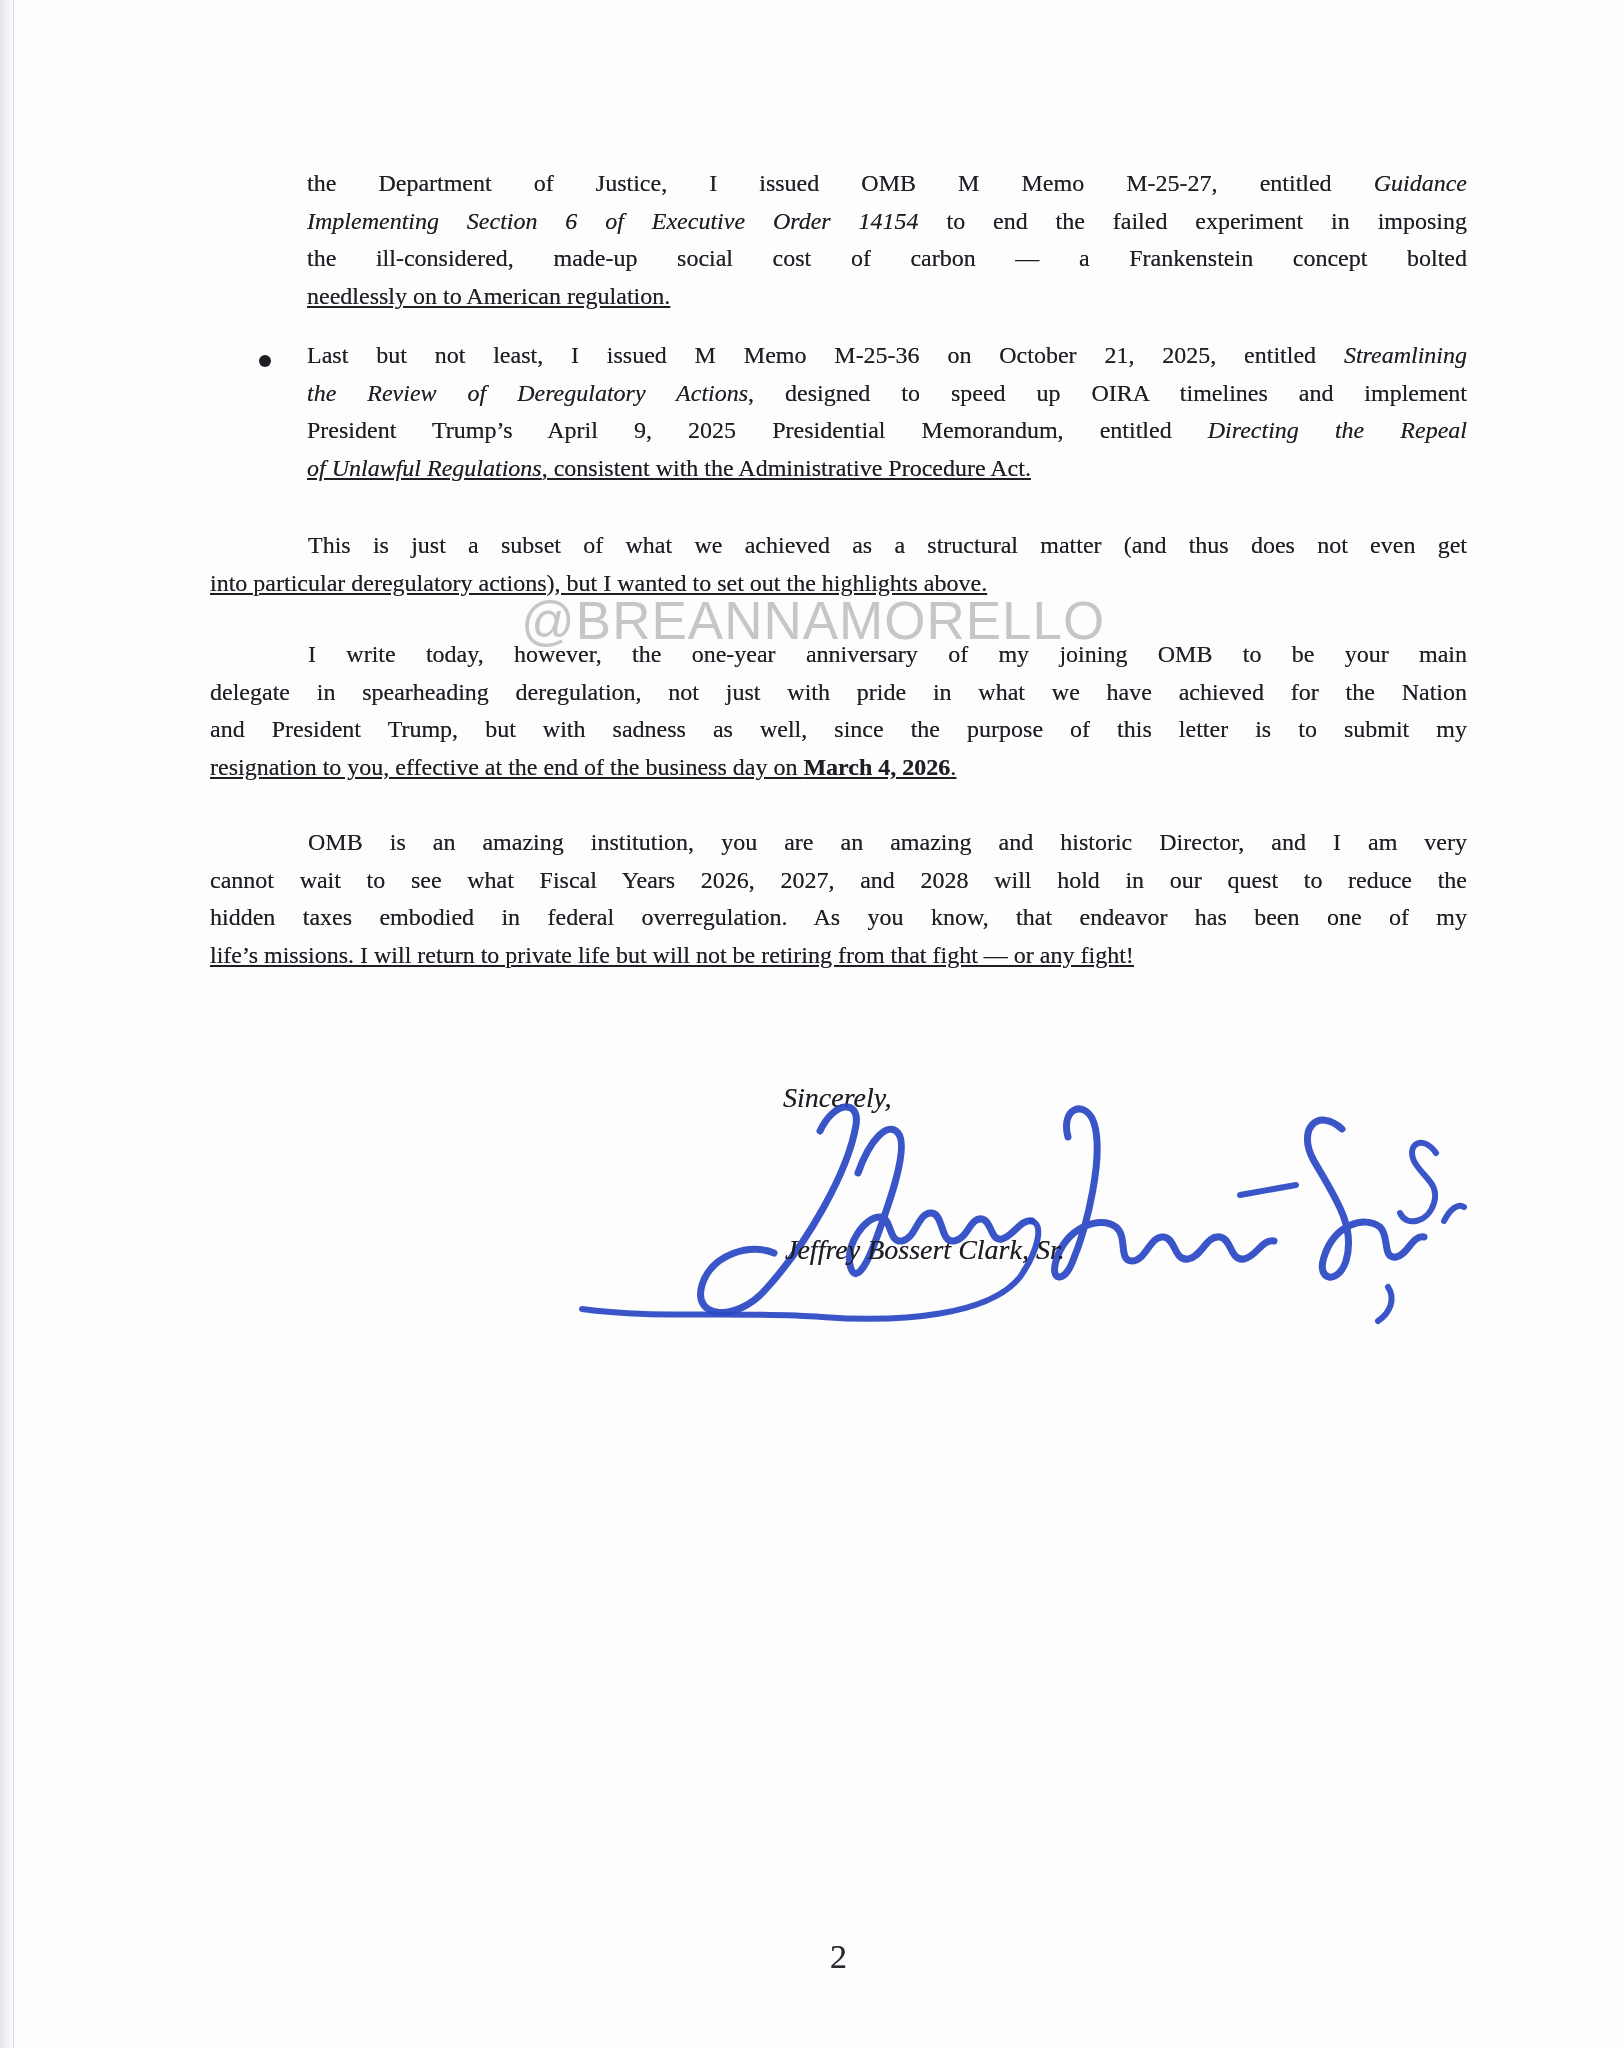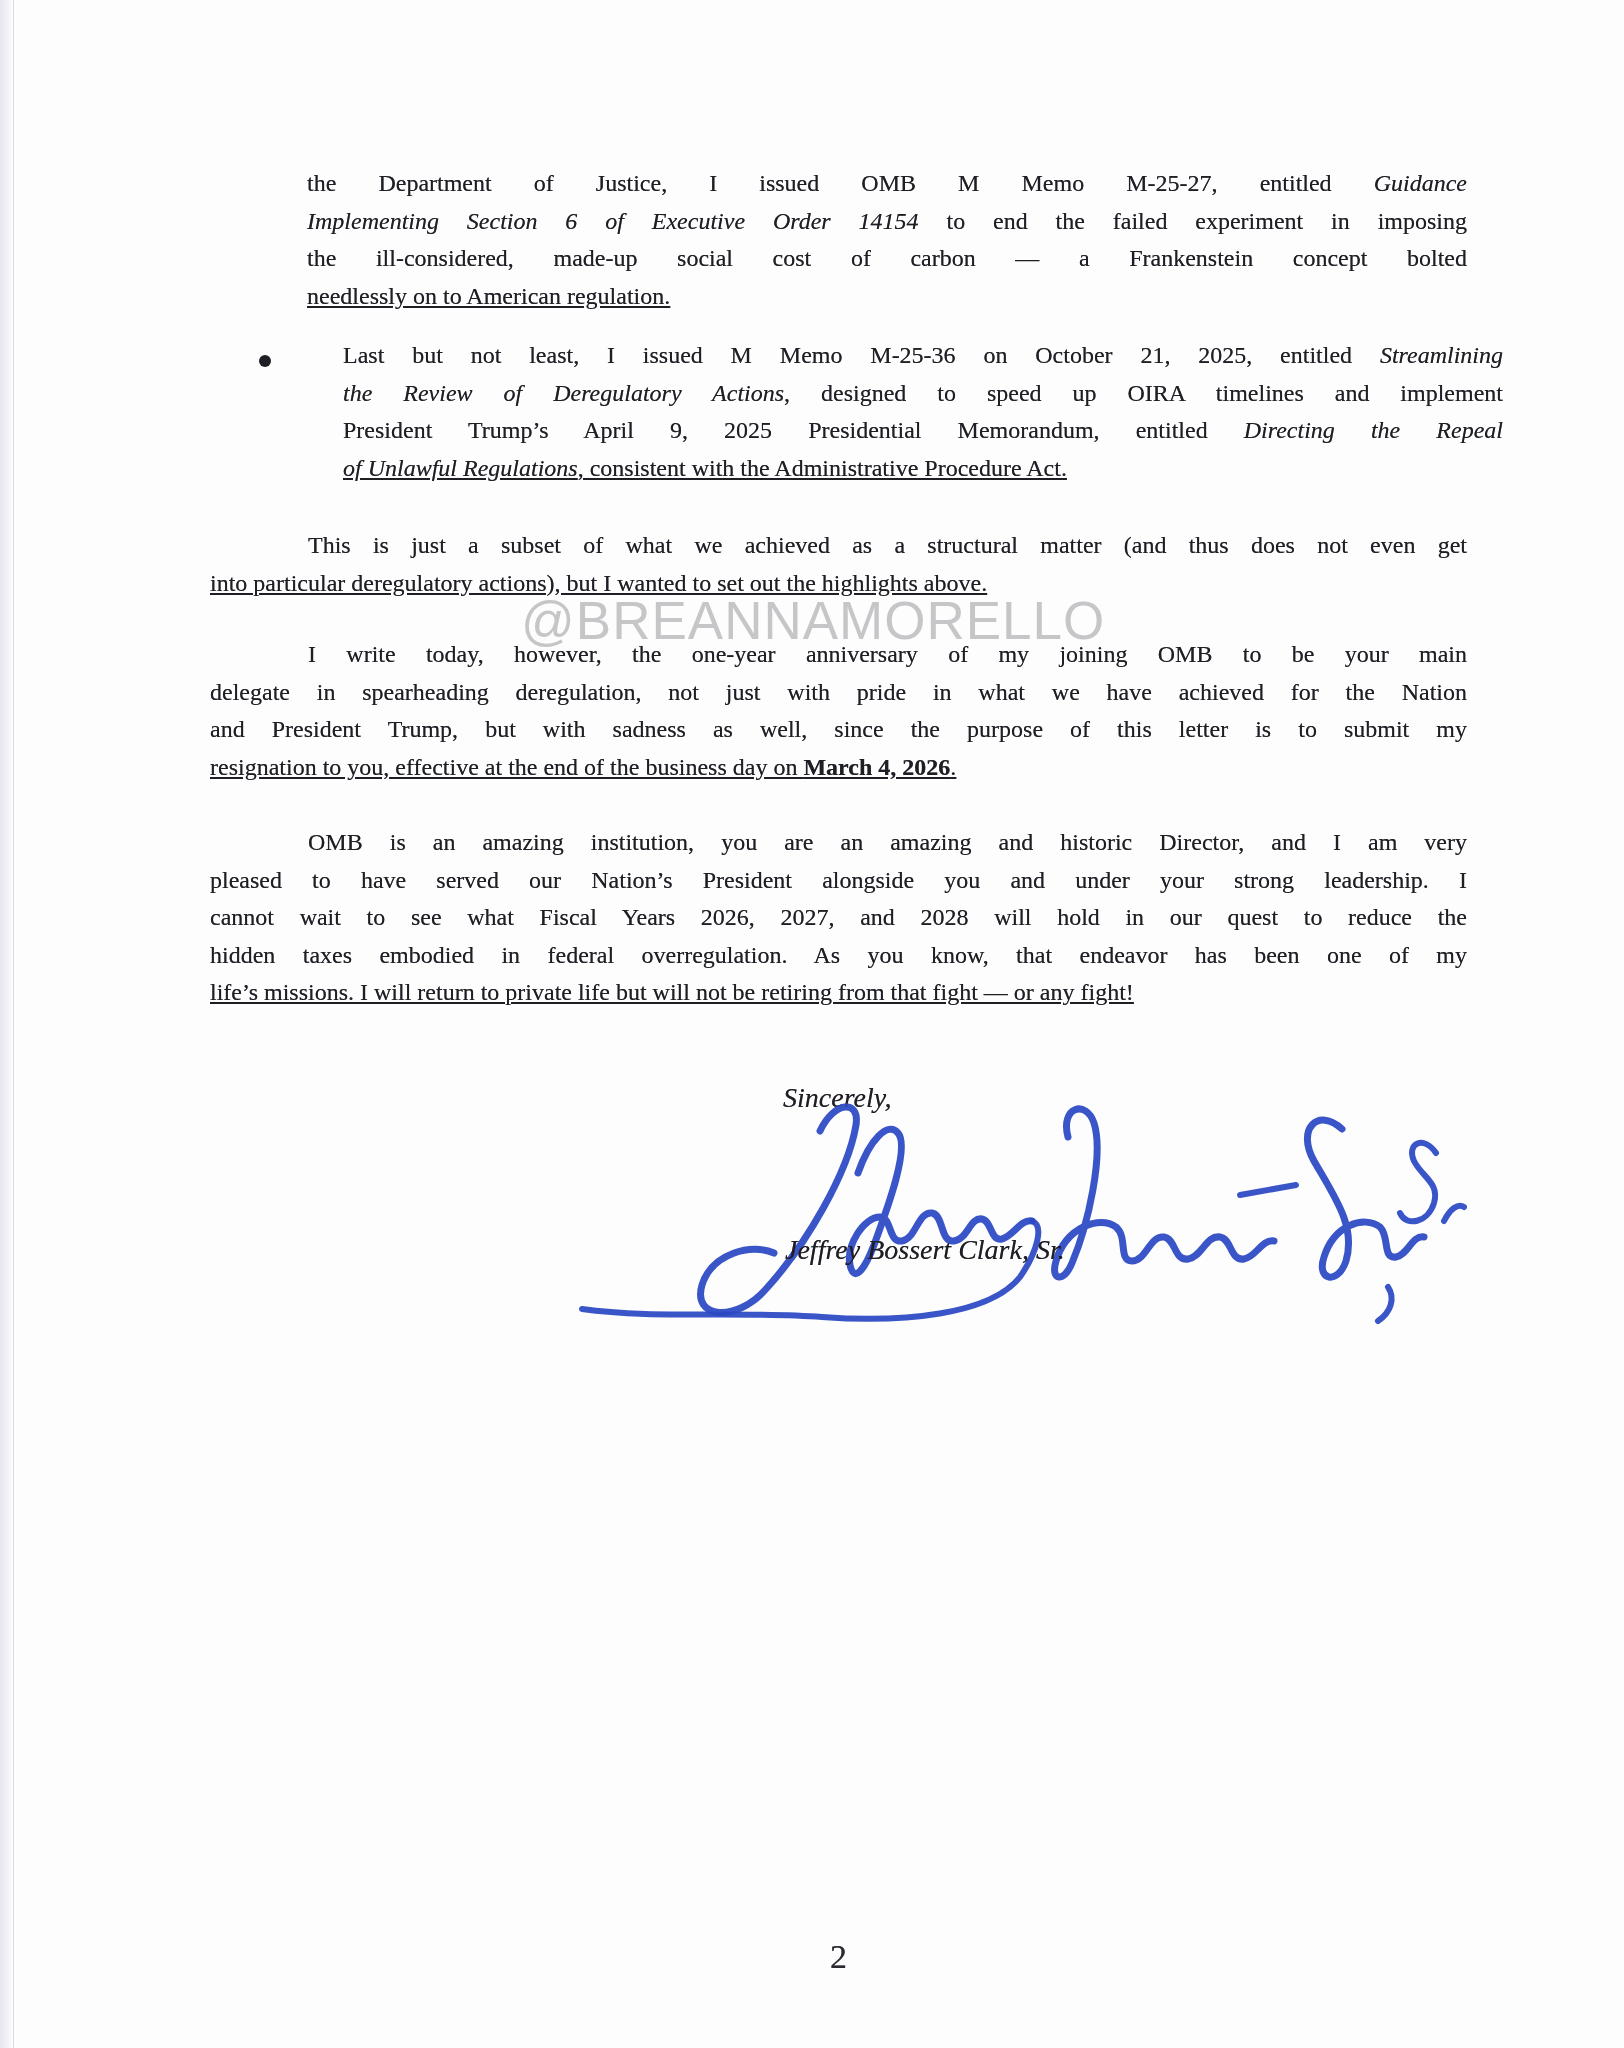--- a/index.html
+++ b/index.html
@@ -12,21 +12,21 @@
     background:linear-gradient(to right,#e5e5eb 0%,#efeff4 45%,#fdfdfe 100%);
     border-right:1px solid rgba(190,190,205,.30);
   }
   .para{position:absolute;font-size:24px;line-height:37.6px;
         text-shadow:0 0 .5px rgba(25,25,32,.65);}
   .line{white-space:nowrap;text-align:justify;text-align-last:justify;}
   .line:last-child{text-align:right;text-align-last:left;text-decoration:underline;}
   .it{font-style:italic;}
   .bd{font-weight:700;}
   #p1{left:307px;top:165px;width:1160px;}
-  #bullet-text{left:307px;top:337px;width:1160px;margin-left:36px;}
+  #bullet-text{left:307px;top:337px;width:1160px;}
   #p3{left:210px;top:527px;width:1257px;}
   #p4{left:210px;top:636px;width:1257px;}
   #p5{left:210px;top:824px;width:1257px;}
   #p3 .line:first-child,#p4 .line:first-child,#p5 .line:first-child{text-indent:98px;}
   .bullet-dot{
     position:absolute;left:259px;top:355px;width:12px;height:12px;border-radius:50%;
     background:#1e1e24;
   }
   .watermark{
     position:absolute;left:521px;top:594px;
@@ -75,21 +75,20 @@
 
   <div class="para" id="p4">
       <div class="line"><span>I write today, however, the one-year anniversary of my joining OMB to be your main</span></div>
       <div class="line"><span>delegate in spearheading deregulation, not just with pride in what we have achieved for the Nation</span></div>
       <div class="line"><span>and President Trump, but with sadness as well, since the purpose of this letter is to submit my</span></div>
       <div class="line"><span>resignation to you, effective at the end of the business day on </span><span class="bd">March 4, 2026</span><span>.</span></div>
     </div>
 
   <div class="para" id="p5">
       <div class="line"><span>OMB is an amazing institution, you are an amazing and historic Director, and I am very</span></div>
-      <div class="line"><span>pleased to have served our Nation’s President alongside you and under your strong leadership. I</span></div>
       <div class="line"><span>cannot wait to see what Fiscal Years 2026, 2027, and 2028 will hold in our quest to reduce the</span></div>
       <div class="line"><span>hidden taxes embodied in federal overregulation. As you know, that endeavor has been one of my</span></div>
       <div class="line"><span>life’s missions. I will return to private life but will not be retiring from that fight — or any fight!</span></div>
     </div>
 
   <div class="closing-line" id="salutation">Sincerely,</div>
 
   <svg class="signature-svg" viewBox="0 0 915 255" aria-label="handwritten signature">
     <g>
       <path stroke-width="7" d="M268,58 C282,28 308,26 304,52 C296,100 254,172 214,216 C184,250 140,246 150,212 C160,180 200,170 222,180"></path>

